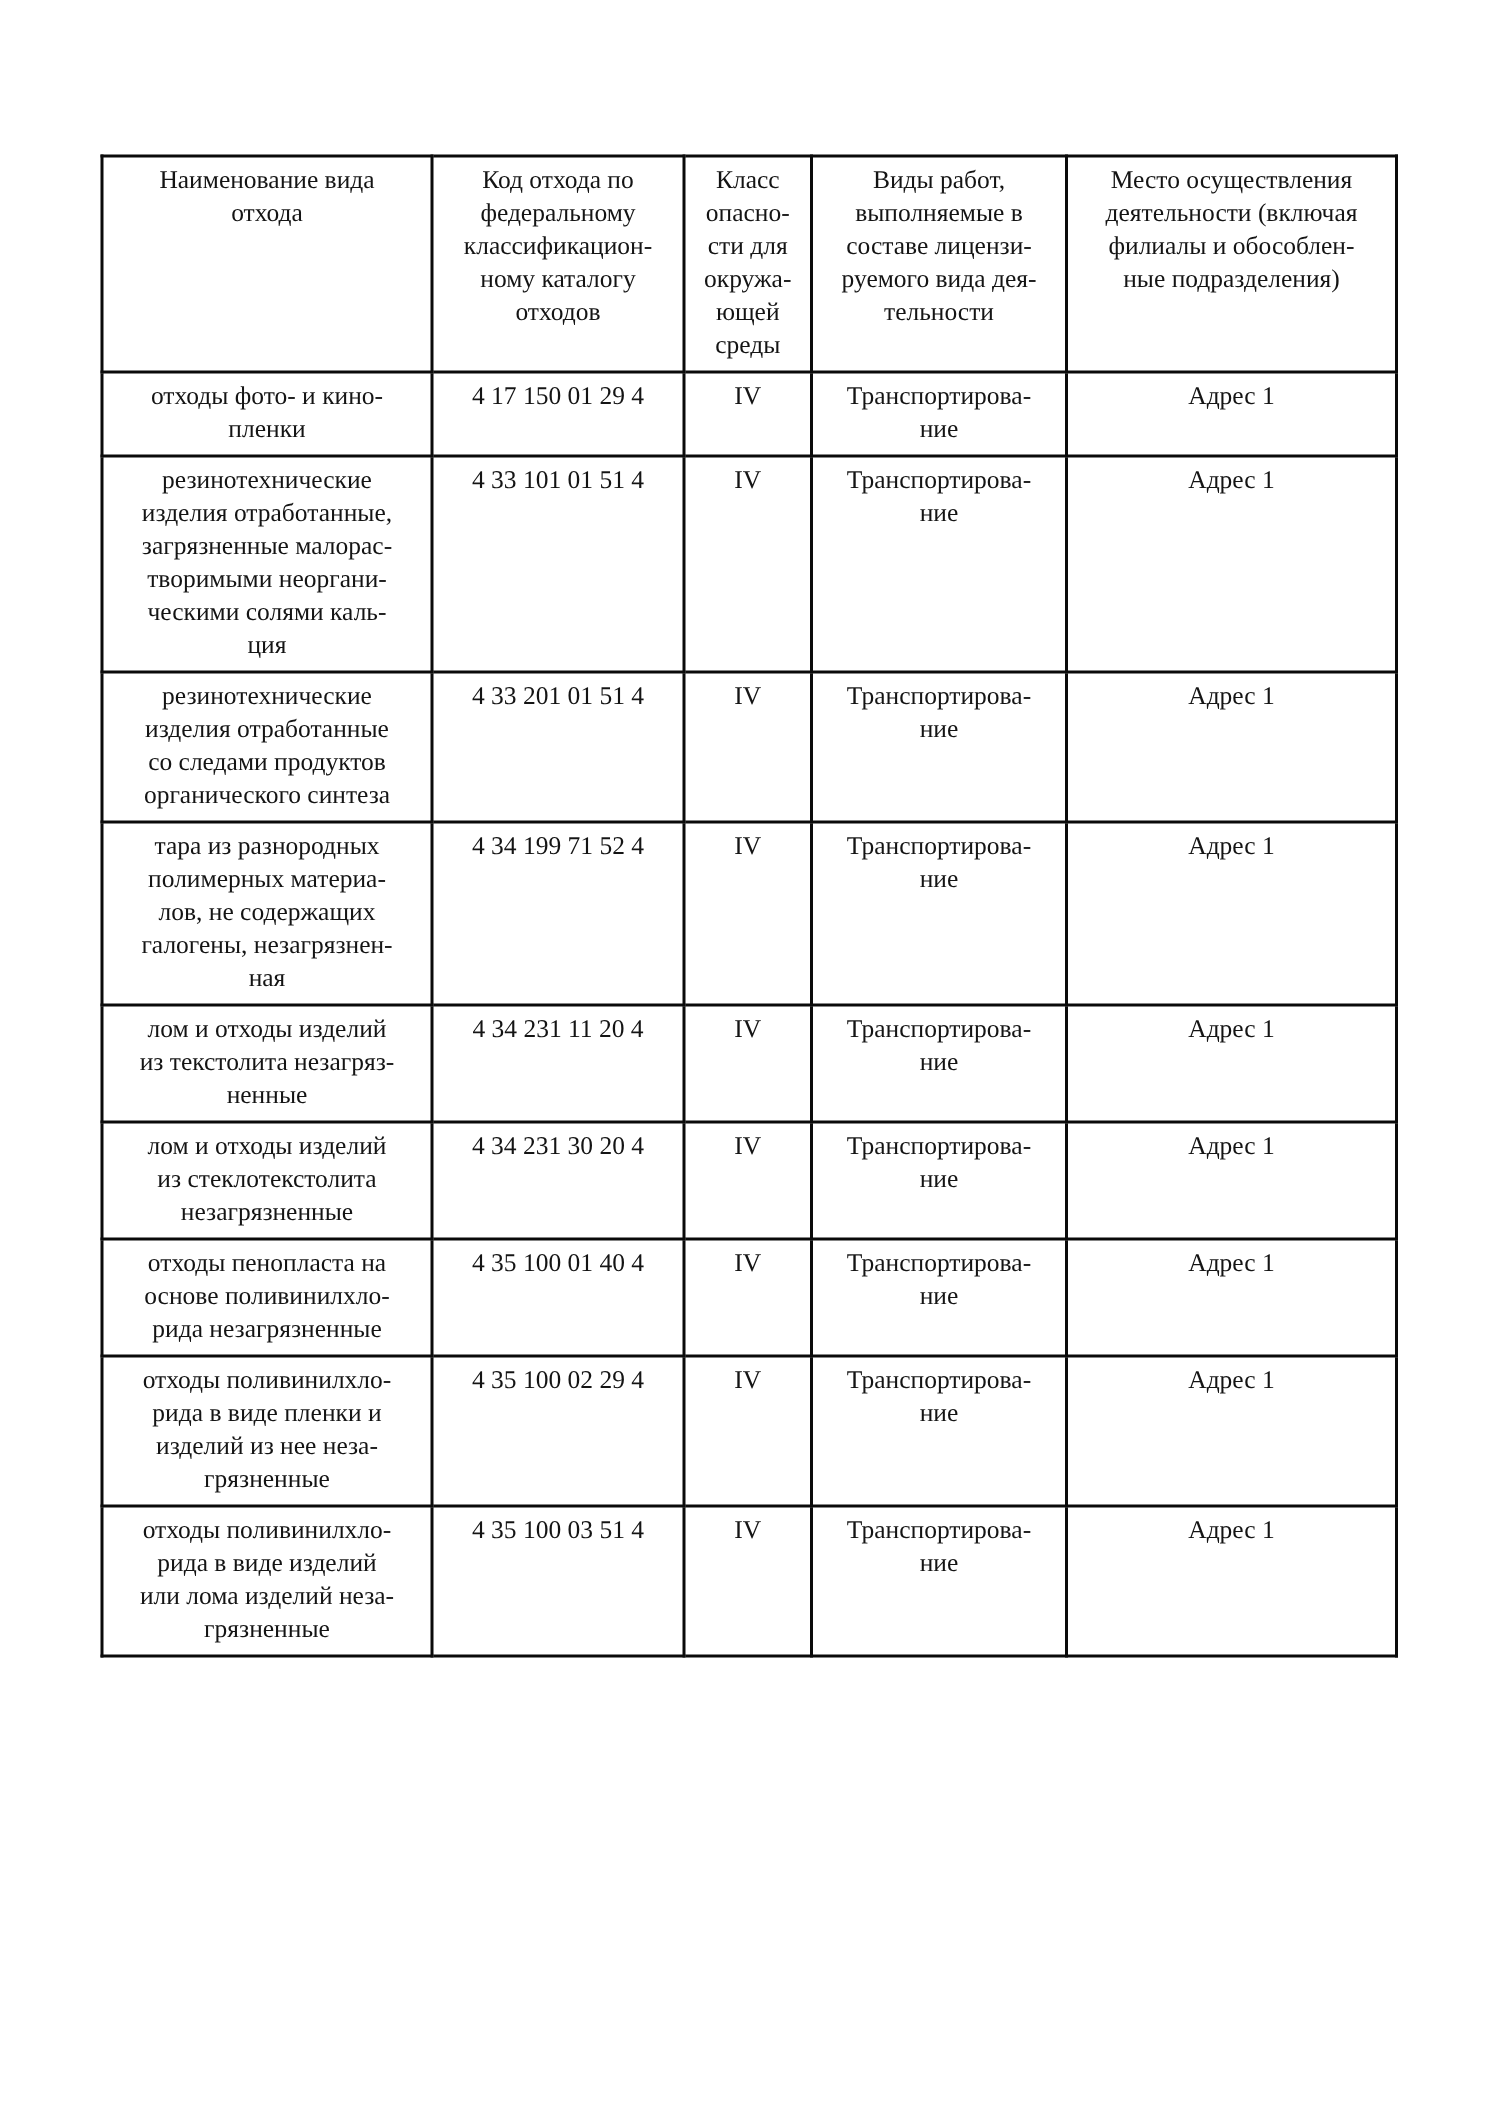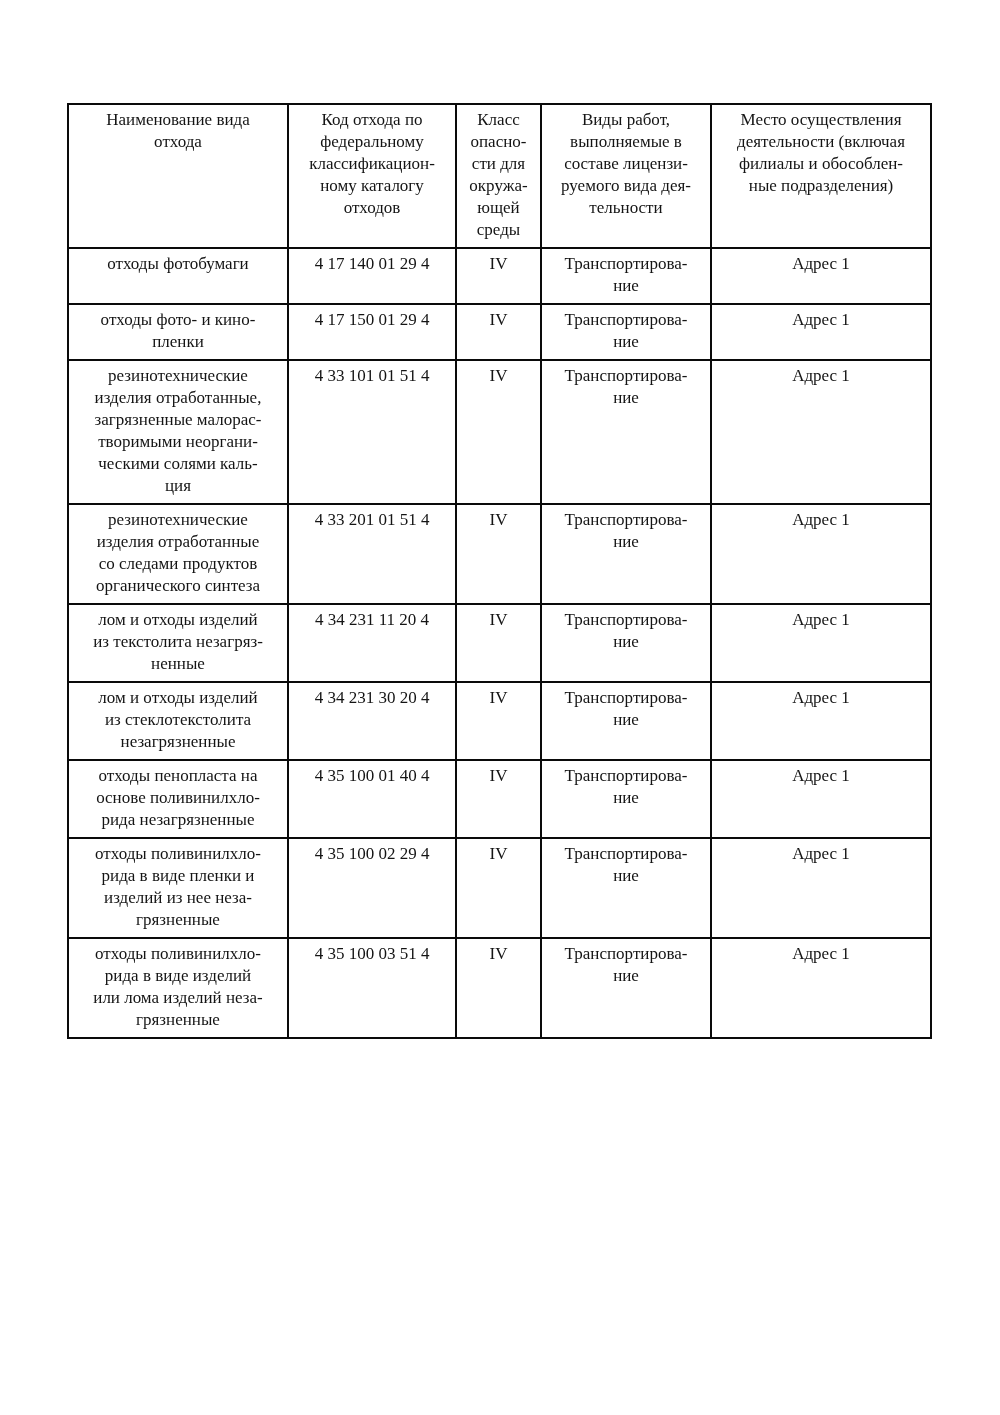--- a/index.html
+++ b/index.html
@@ -80,28 +80,20 @@
 руемого вида дея-
 тельности</th>
         <th>Место осуществления
 деятельности (включая
 филиалы и обособлен-
 ные подразделения)</th>
       </tr>
     </thead>
     <tbody>
         <tr>
-          <td>отходы фотобумаги</td>
-          <td>4 17 140 01 29 4</td>
-          <td>IV</td>
-          <td>Транспортирова-
-ние</td>
-          <td>Адрес 1</td>
-        </tr>
-        <tr>
           <td>отходы фото- и кино-
 пленки</td>
           <td>4 17 150 01 29 4</td>
           <td>IV</td>
           <td>Транспортирова-
 ние</td>
           <td>Адрес 1</td>
         </tr>
         <tr>
           <td>резинотехнические
@@ -115,20 +107,32 @@
           <td>Транспортирова-
 ние</td>
           <td>Адрес 1</td>
         </tr>
         <tr>
           <td>резинотехнические
 изделия отработанные
 со следами продуктов
 органического синтеза</td>
           <td>4 33 201 01 51 4</td>
+          <td>IV</td>
+          <td>Транспортирова-
+ние</td>
+          <td>Адрес 1</td>
+        </tr>
+        <tr>
+          <td>тара из разнородных
+полимерных материа-
+лов, не содержащих
+галогены, незагрязнен-
+ная</td>
+          <td>4 34 199 71 52 4</td>
           <td>IV</td>
           <td>Транспортирова-
 ние</td>
           <td>Адрес 1</td>
         </tr>
         <tr>
           <td>лом и отходы изделий
 из текстолита незагряз-
 ненные</td>
           <td>4 34 231 11 20 4</td>

